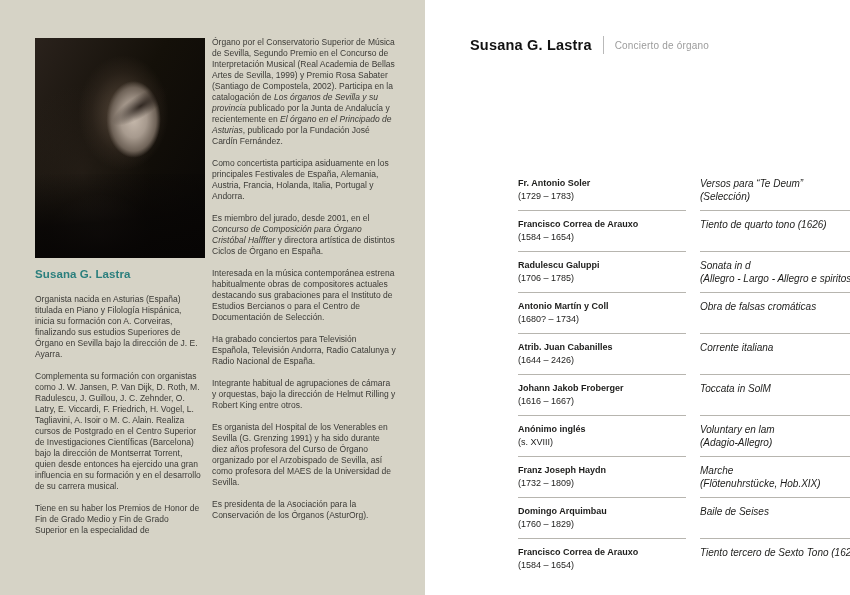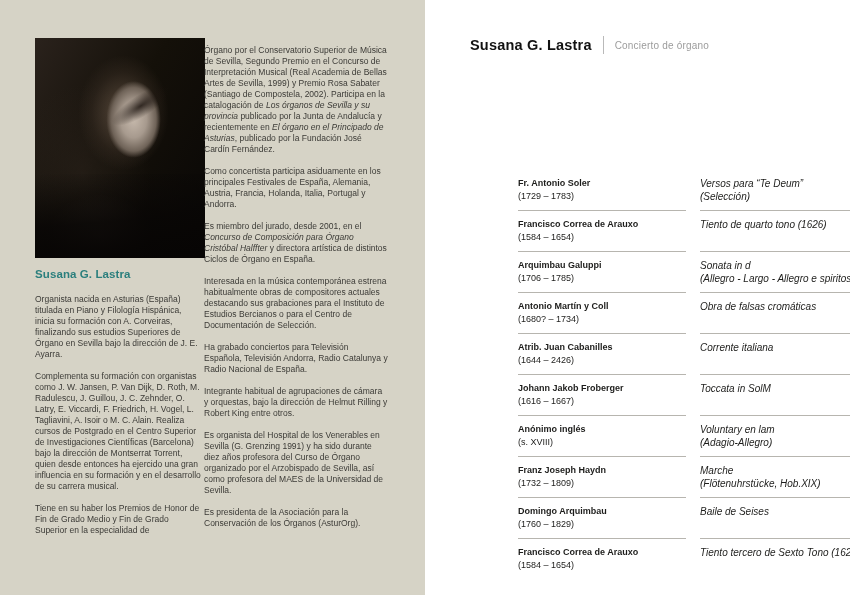--- a/index.html
+++ b/index.html
@@ -40,21 +40,21 @@
   }
 
   
   .teal-title{
     position:absolute;left:35px;top:268px;width:170px;
     font-size:11.5px;font-weight:bold;color:var(--teal);letter-spacing:.1px;
   }
   .col{position:absolute;color:var(--body-text);font-size:8.5px;line-height:11px;}
   .col p{margin:0 0 11px 0;}
   .col1{left:35px;top:294px;width:168px;}
-  .col2{left:204px;top:37px;width:184px;margin-top:8px;}
+  .col2{left:212px;top:37px;width:184px;}
   .col .it{font-style:italic;}
 
   
   .prog-header{
     position:absolute;left:45px;top:36px;width:360px;
     display:flex;align-items:center;
   }
   .h-name{font-size:14.5px;font-weight:bold;color:#121212;letter-spacing:.2px;}
   .h-sep{width:1px;height:18px;background:#b9b9b9;margin:0 11px;}
   .h-sub{font-size:10px;color:var(--sub-gray);letter-spacing:.2px;}
@@ -118,21 +118,21 @@
           <div class="prog-cell">
             <div class="composer">Francisco Correa de Arauxo</div>
             <div class="dates">(1584 – 1654)</div>
           </div>
           <div class="prog-cell">
             <div class="piece-line">Tiento de quarto tono (1626)</div>
           </div>
         </div>
         <div class="prog-row">
           <div class="prog-cell">
-            <div class="composer">Arquimbau Galuppi</div>
+            <div class="composer">Radulescu Galuppi</div>
             <div class="dates">(1706 – 1785)</div>
           </div>
           <div class="prog-cell">
             <div class="piece-line">Sonata in d</div>
             <div class="piece-line">(Allegro - Largo - Allegro e spiritoso)</div>
           </div>
         </div>
         <div class="prog-row">
           <div class="prog-cell">
             <div class="composer">Antonio Martín y Coll</div>

